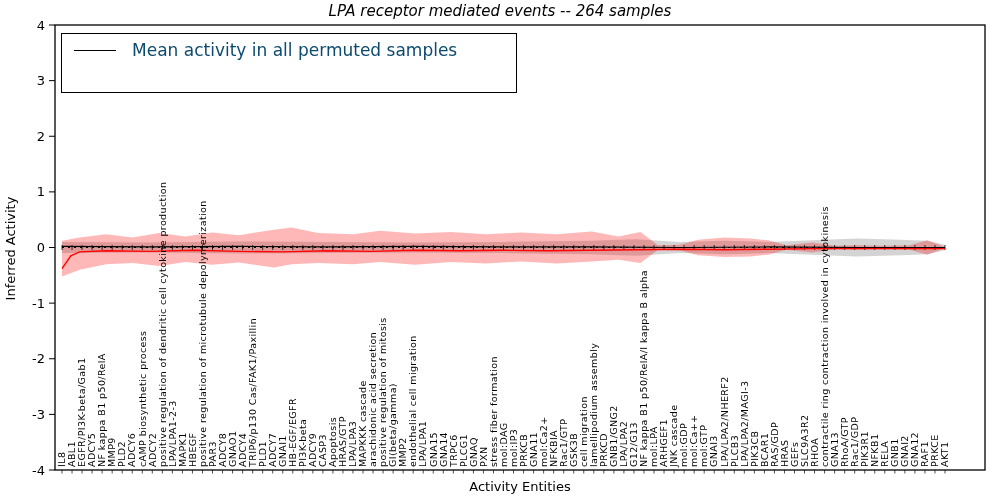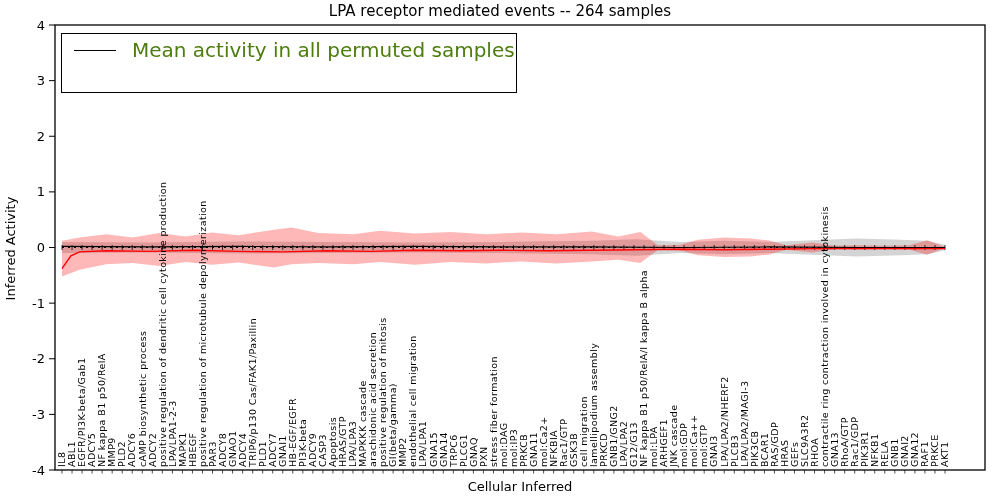--- a/index.html
+++ b/index.html
@@ -1,27 +1,27 @@
 <!DOCTYPE html>
 <html><head>
 <meta charset="utf-8">
 <style>
   html,body{margin:0;padding:0;background:#ffffff;}
   body{font-family:"DejaVu Sans","Liberation Sans",sans-serif;}
   #figure{position:relative;width:1000px;height:500px;background:#ffffff;overflow:hidden;}
   #plot-svg{position:absolute;left:0;top:0;}
-  .title{position:absolute;top:2px;left:0;width:1000px;text-align:center;font-size:15px;color:#000;}
+  .title{position:absolute;top:2px;left:0;width:1000px;text-align:center;font-size:15px;color:#000;font-style:italic;}
   .xlabel{position:absolute;top:479px;left:55px;width:930px;text-align:center;font-size:13px;color:#000;}
   .ylabel{position:absolute;left:-60px;top:241px;width:140px;text-align:center;font-size:13px;color:#000;
           transform:rotate(-90deg);transform-origin:center center;}
   .legend{position:absolute;left:61px;top:33px;width:456px;height:60px;background:#fff;
           border:1.6px solid #000;box-sizing:border-box;z-index:5;}
   .legend-row{display:flex;align-items:center;height:28px;margin-top:2px;}
   .legend-swatch{width:42px;height:0;border-top-width:1.6px;border-top-style:solid;margin-left:12px;margin-right:16px;}
-  .legend-label{font-size:20px;color:#4d7c0f;}
+  .legend-label{font-size:17px;color:#0c4a6e;}
 </style>
 </head>
 <body>
 
 <div id="figure">
   <svg id="plot-svg" width="1000" height="500" viewBox="0 0 1000 500" xmlns="http://www.w3.org/2000/svg">
       <path d="M62.0,241.9 L150.3,242.5 L238.6,241.4 L326.9,241.9 L415.2,242.5 L503.5,241.9 L591.8,240.8 L636.0,239.2 L680.1,241.9 L724.3,240.8 L768.4,241.9 L812.5,240.3 L856.7,238.6 L900.8,239.7 L927.3,240.8 L945.0,244.7 L945.0,250.3 L927.3,254.2 L900.8,255.3 L856.7,256.4 L812.5,254.7 L768.4,253.1 L724.3,254.2 L680.1,253.1 L636.0,255.8 L591.8,254.2 L503.5,253.1 L415.2,252.5 L326.9,253.1 L238.6,253.6 L150.3,252.5 L62.0,253.1 Z" fill="#aaaaaa" fill-opacity="0.5" stroke="none"></path>
       <path d="M62.0,240.8 L79.7,237.5 L106.2,234.2 L132.6,237.5 L159.1,233.0 L185.6,236.4 L212.1,232.5 L238.6,235.3 L273.9,229.7 L291.6,227.5 L318.1,233.0 L353.4,234.2 L379.9,230.8 L415.2,233.6 L450.5,231.9 L485.8,234.2 L521.2,232.5 L556.5,234.2 L591.8,231.4 L618.3,236.4 L640.4,231.9 L658.0,245.3 L680.1,244.7 L697.8,239.7 L724.3,237.5 L750.7,238.6 L768.4,240.3 L786.1,245.3 L812.5,242.5 L834.6,245.8 L856.7,245.3 L883.2,245.8 L909.7,245.3 L927.3,240.3 L945.0,246.9 L945.0,248.1 L927.3,254.7 L909.7,249.7 L883.2,249.2 L856.7,249.7 L834.6,249.2 L812.5,252.5 L786.1,249.7 L768.4,254.7 L750.7,256.4 L724.3,257.0 L697.8,255.3 L680.1,250.3 L658.0,249.7 L640.4,263.1 L618.3,259.7 L591.8,261.4 L556.5,263.6 L521.2,261.4 L485.8,263.6 L450.5,262.0 L415.2,264.7 L379.9,262.0 L353.4,264.2 L318.1,263.1 L291.6,264.2 L273.9,267.5 L238.6,262.5 L212.1,264.7 L185.6,262.0 L159.1,265.9 L132.6,263.1 L106.2,264.2 L79.7,269.8 L62.0,276.4 Z" fill="#ff0000" fill-opacity="0.28" stroke="none"></path>
       <line x1="62" y1="247.5" x2="945" y2="247.5" stroke="#000" stroke-width="1" stroke-dasharray="2,4"></line>
       <line x1="62" y1="245" x2="62" y2="250" stroke="#000" stroke-width="0.8"></line>
@@ -309,21 +309,21 @@
       <line x1="904.8636363636364" y1="470" x2="904.8636363636364" y2="473.5" stroke="#000" stroke-width="0.7"></line>
       <line x1="914.8977272727273" y1="470" x2="914.8977272727273" y2="473.5" stroke="#000" stroke-width="0.7"></line>
       <line x1="924.9318181818182" y1="470" x2="924.9318181818182" y2="473.5" stroke="#000" stroke-width="0.7"></line>
       <line x1="934.9659090909091" y1="470" x2="934.9659090909091" y2="473.5" stroke="#000" stroke-width="0.7"></line>
       <line x1="945" y1="470" x2="945" y2="473.5" stroke="#000" stroke-width="0.7"></line>
       <rect x="55" y="25" width="930" height="445" fill="none" stroke="#000" stroke-width="1.3"></rect>
     </svg>
 
   <div class="title">LPA receptor mediated events -- 264 samples</div>
   <div class="ylabel">Inferred Activity</div>
-  <div class="xlabel">Cellular Inferred</div>
+  <div class="xlabel">Activity Entities</div>
 
   <div class="legend">
     <div class="legend-row">
       <div class="legend-swatch" style="border-top-color: rgb(0, 0, 0);"></div>
       <div class="legend-label">Mean activity in all permuted samples</div>
     </div>
   </div>
 </div>
 
 </body></html>

